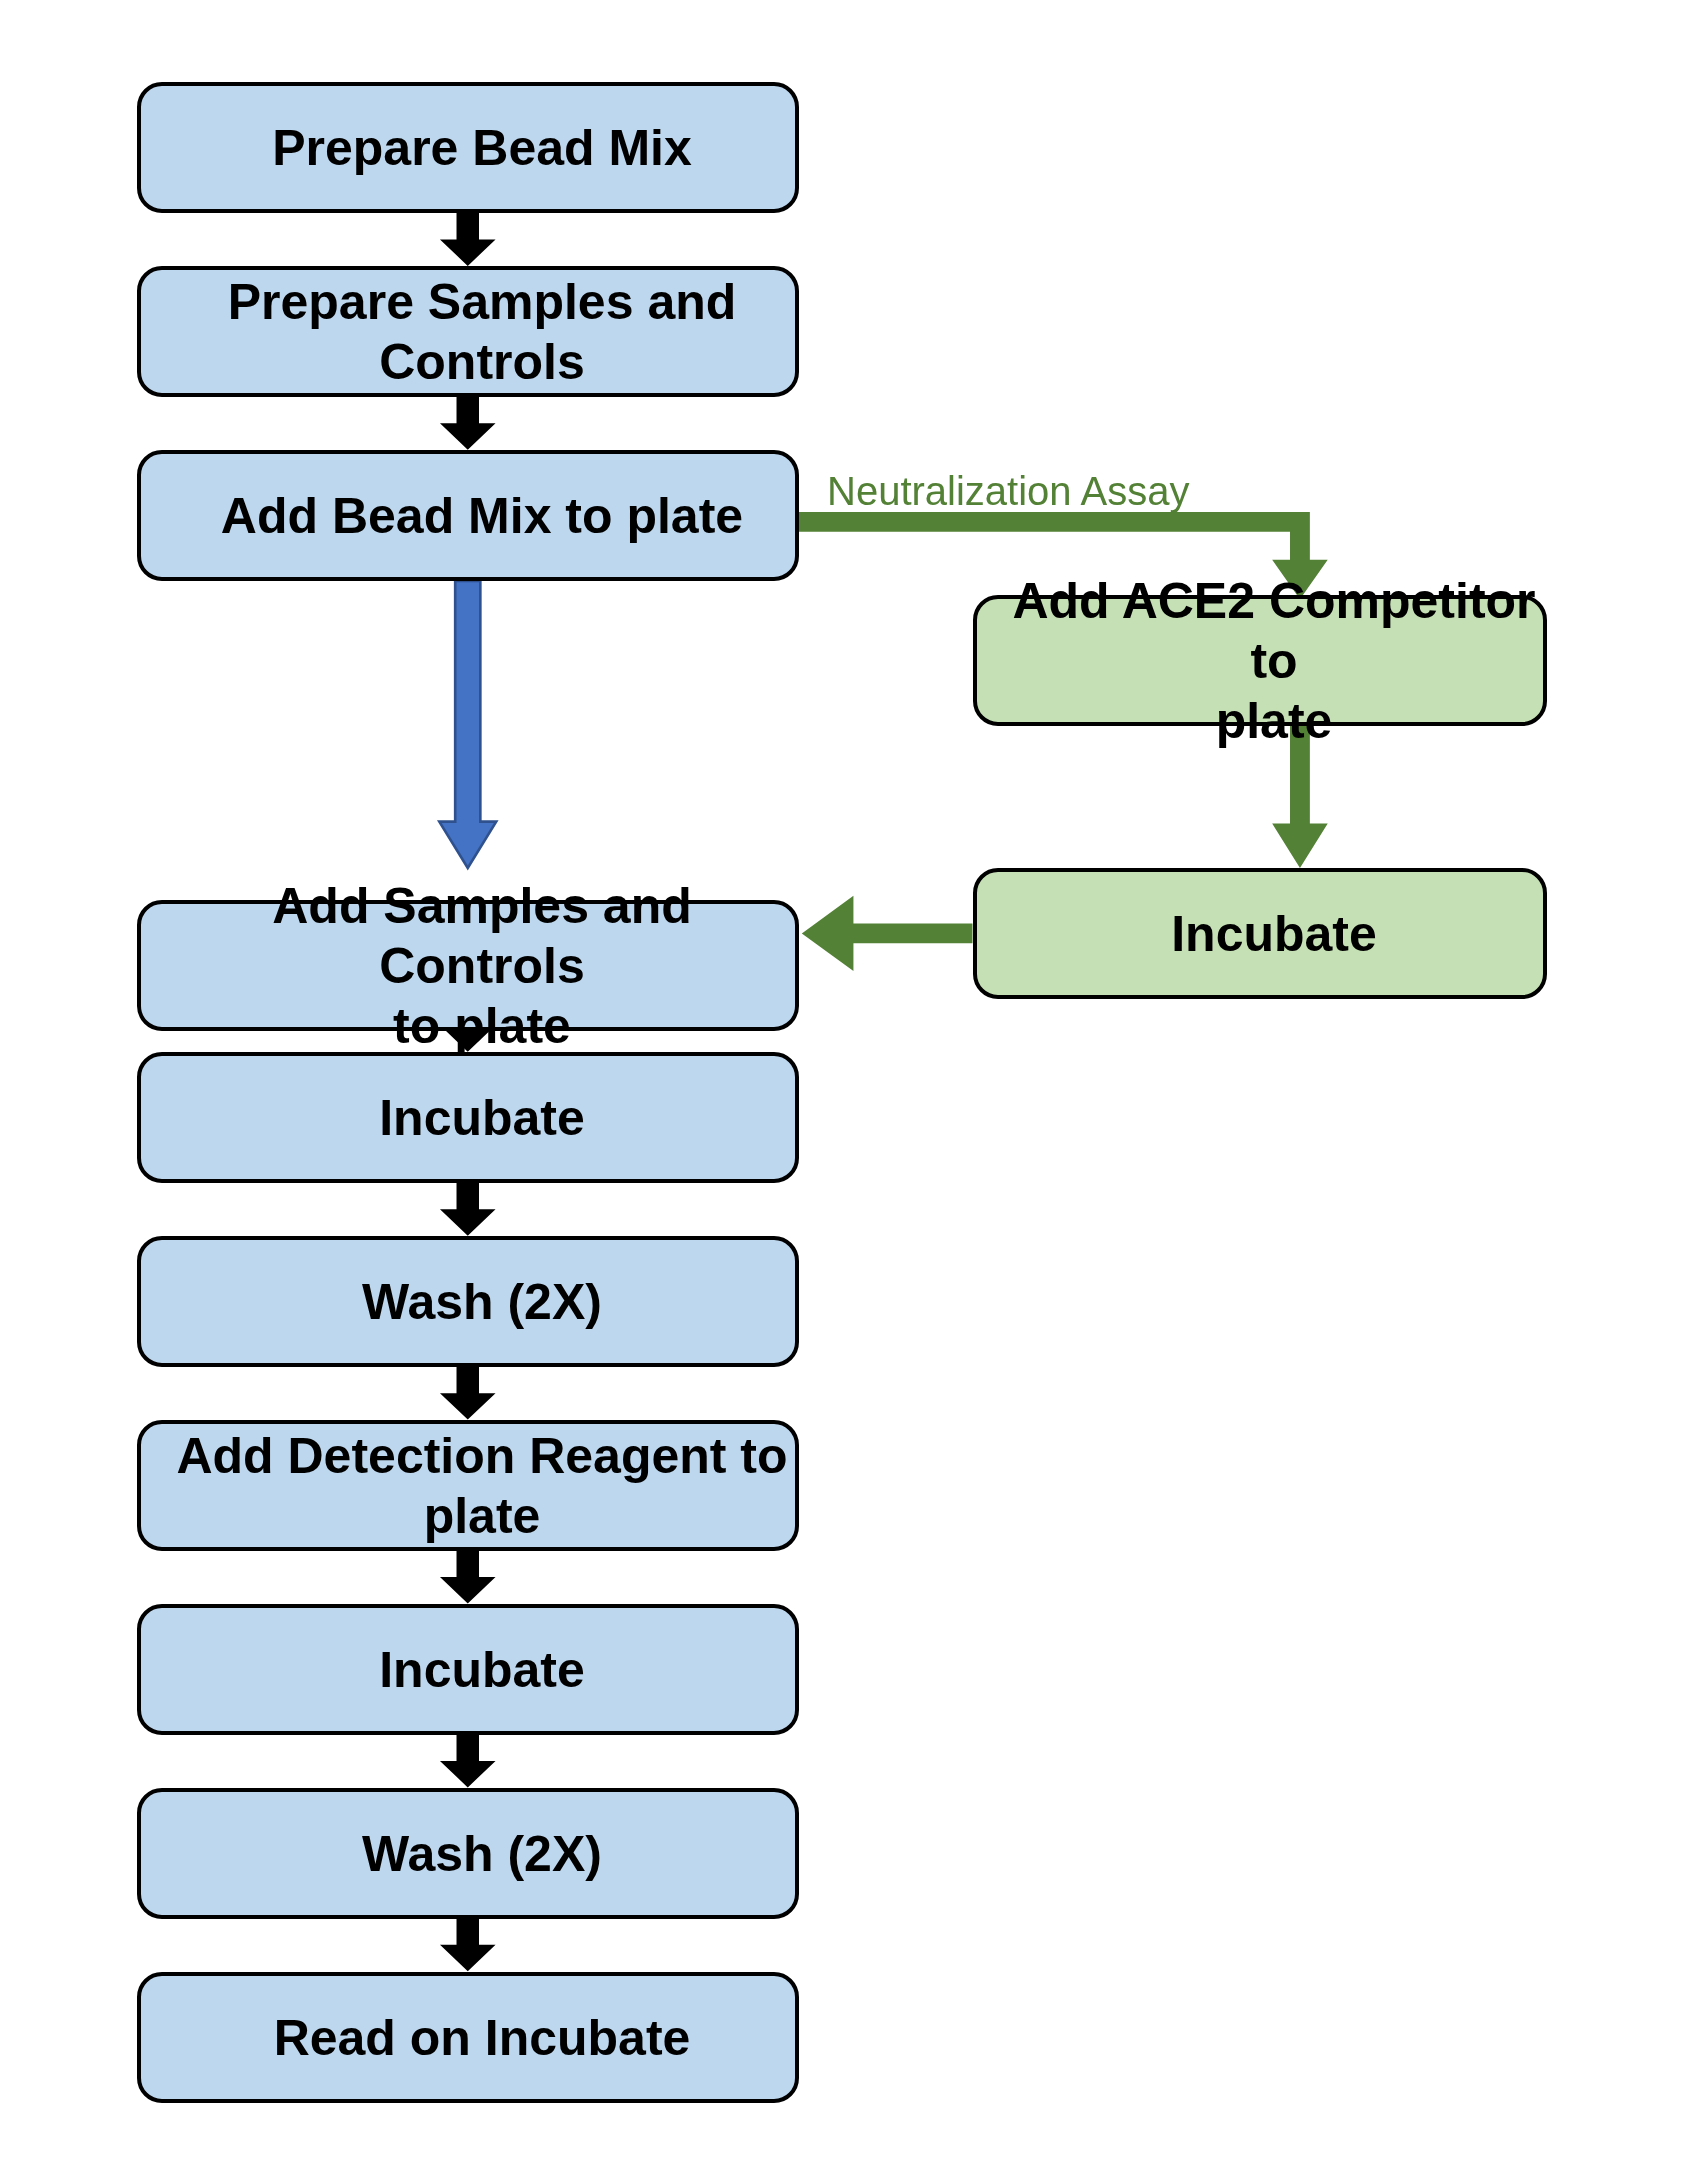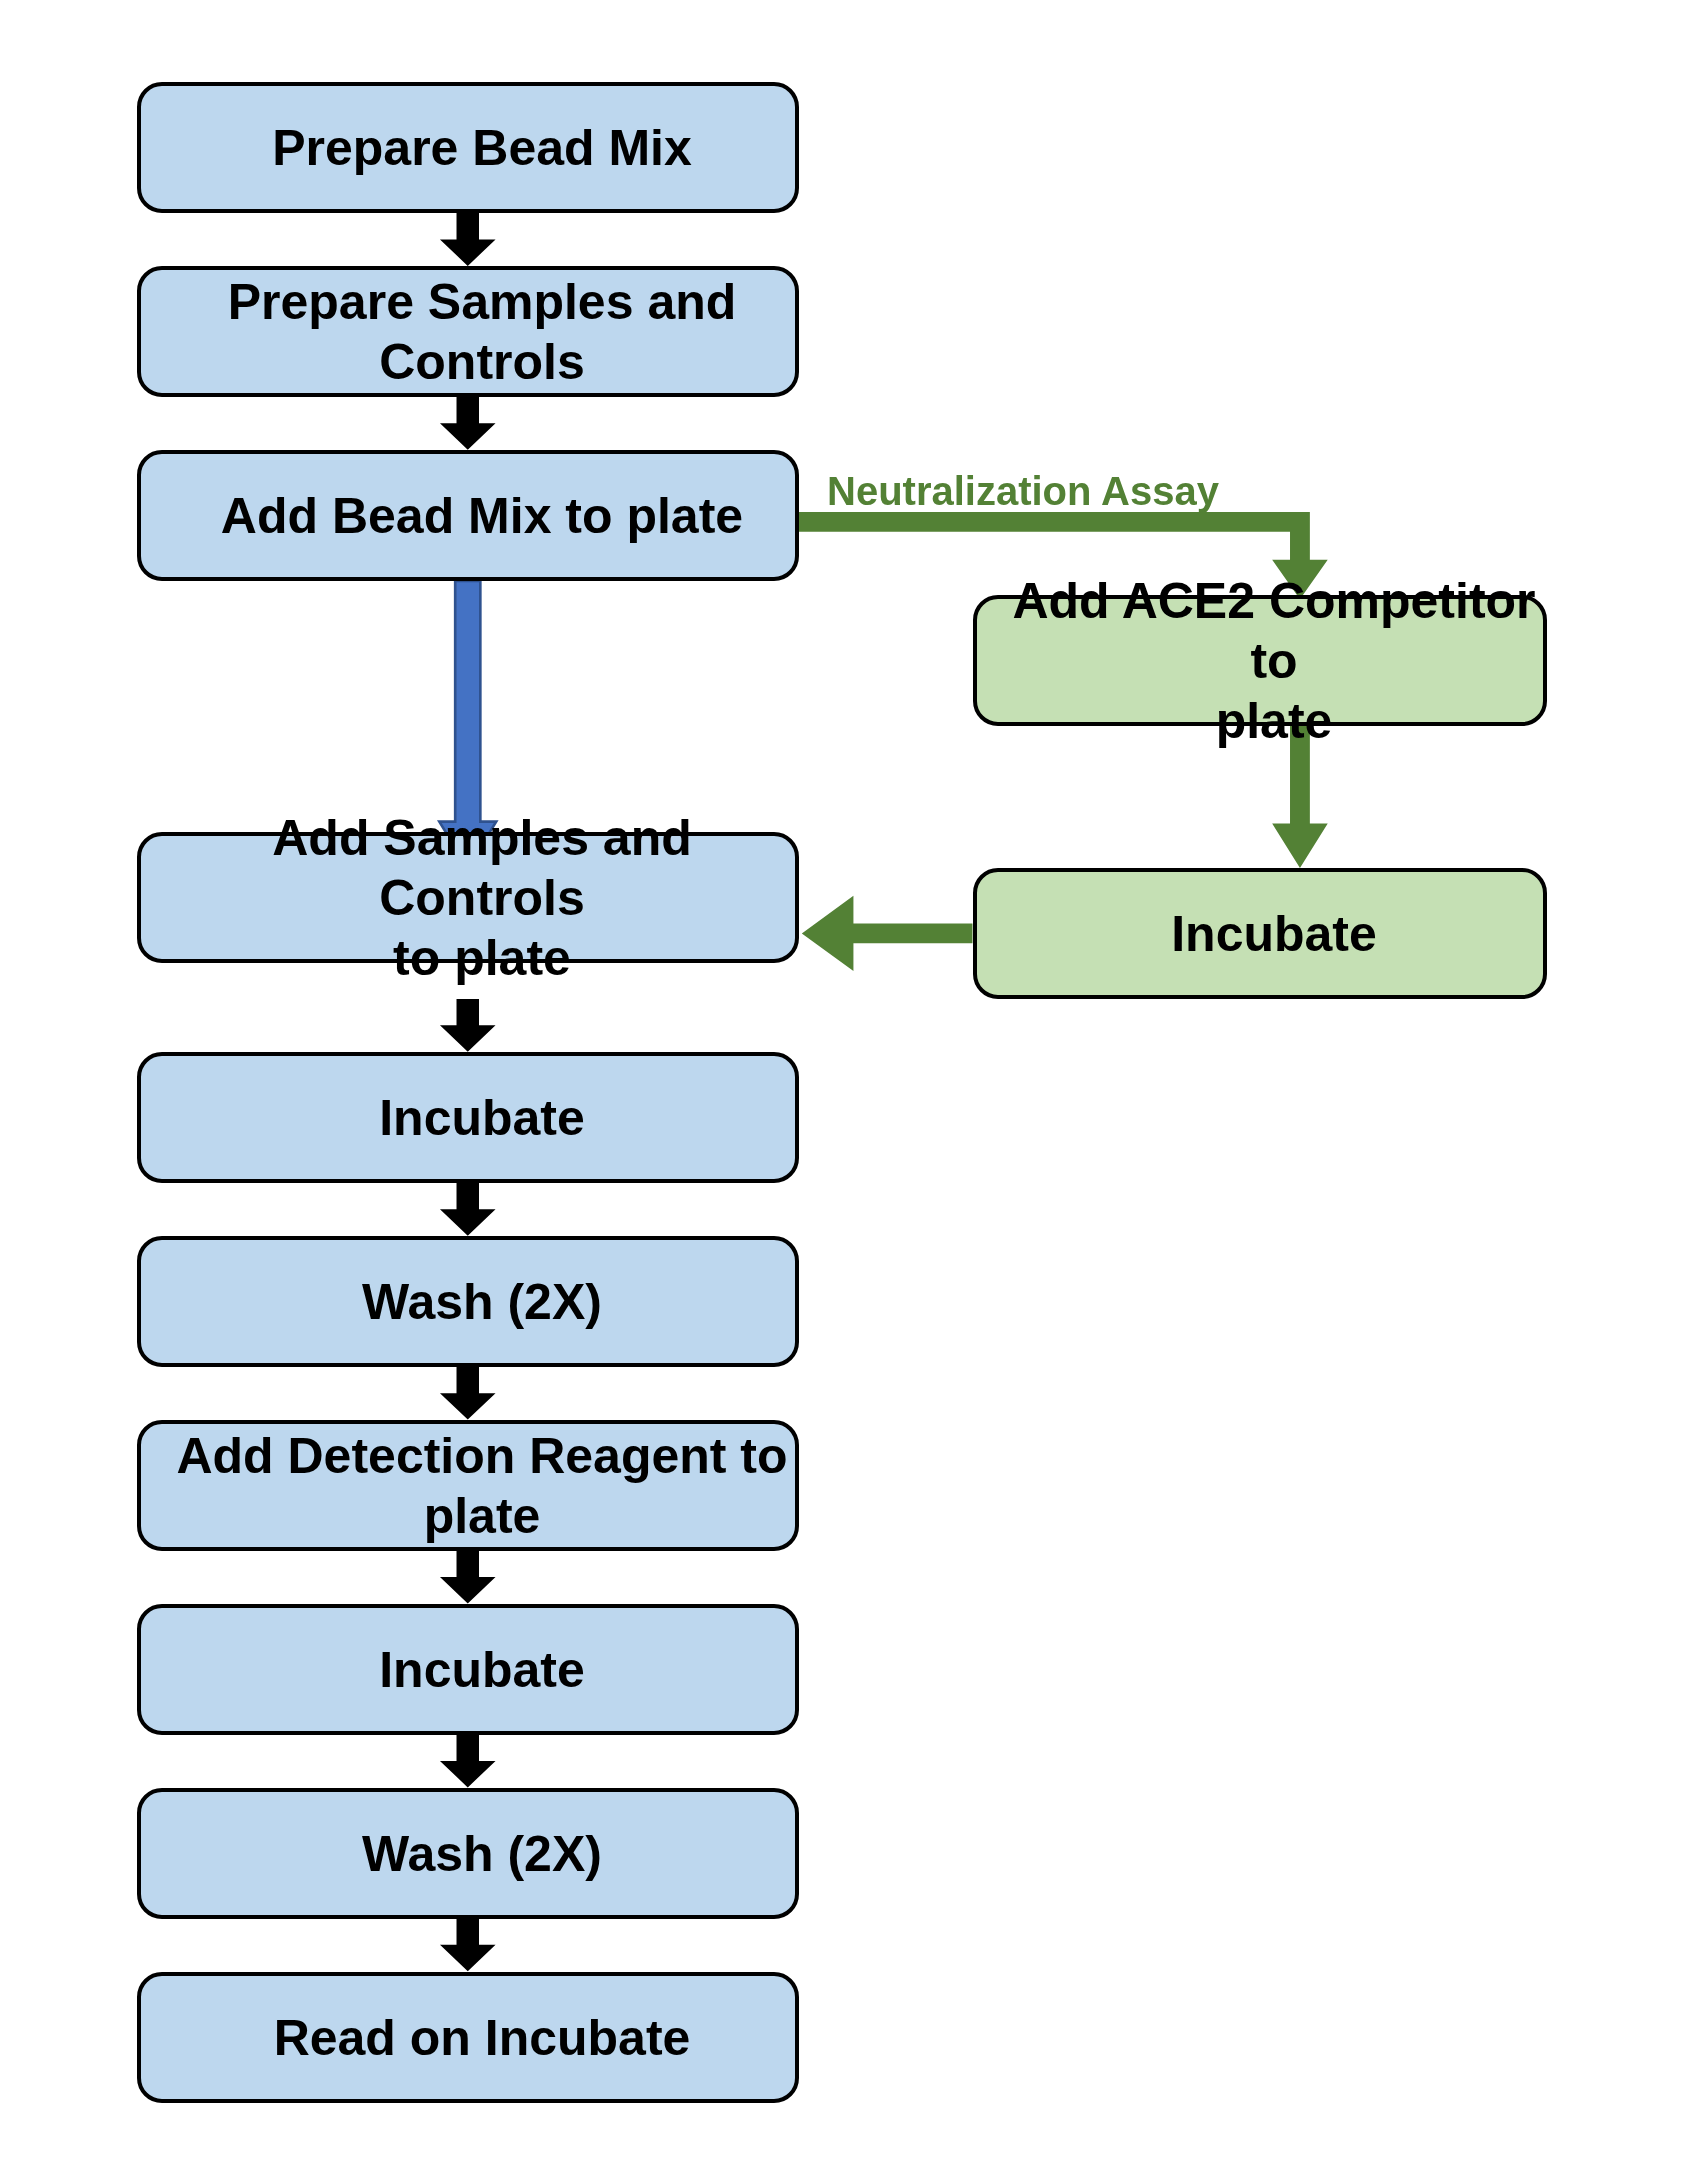--- a/index.html
+++ b/index.html
@@ -44,21 +44,21 @@
     width:662px;
     height:131px;
     left:137px;
     padding-left:28px;
   }
   .node.blue{background:var(--blue-fill);}
   .node.green{background:var(--green-fill);left:973px;width:574px;}
   .branch-label{
     position:absolute;
     z-index:2;
-    font-weight:bold;
+    font-weight:normal;
     font-size:40px;
     line-height:64px;
     white-space:nowrap;
   }
   .branch-label.blue{
     color:var(--blue-label);
     left:79px;top:670px;width:363px;height:64px;
     text-align:right;
   }
   .branch-label.green{
@@ -92,21 +92,21 @@
     <path d="M1470,1396 H1290 V1354 L1212,1411 L1290,1468 V1426 H1470 Z" fill="#538135"></path>
   </svg>
 
   <div class="node blue" style="top:82px">Prepare Bead Mix</div>
 
   <div class="node blue" style="top:450px">Add Bead Mix to plate</div>
 
   <div class="node blue" style="top:266px">Prepare Samples and
 Controls</div>
 
-  <div class="node blue" style="top:832px">Add Samples and Controls
+  <div class="node blue" style="top:900px">Add Samples and Controls
 to plate</div>
 
   <div class="node blue" style="top:1052px">Incubate</div>
 
   <div class="node blue" style="top:1236px">Wash (2X)</div>
 
   <div class="node blue" style="top:1420px">Add Detection Reagent to
 plate</div>
 
   <div class="node blue" style="top:1604px">Incubate</div>

